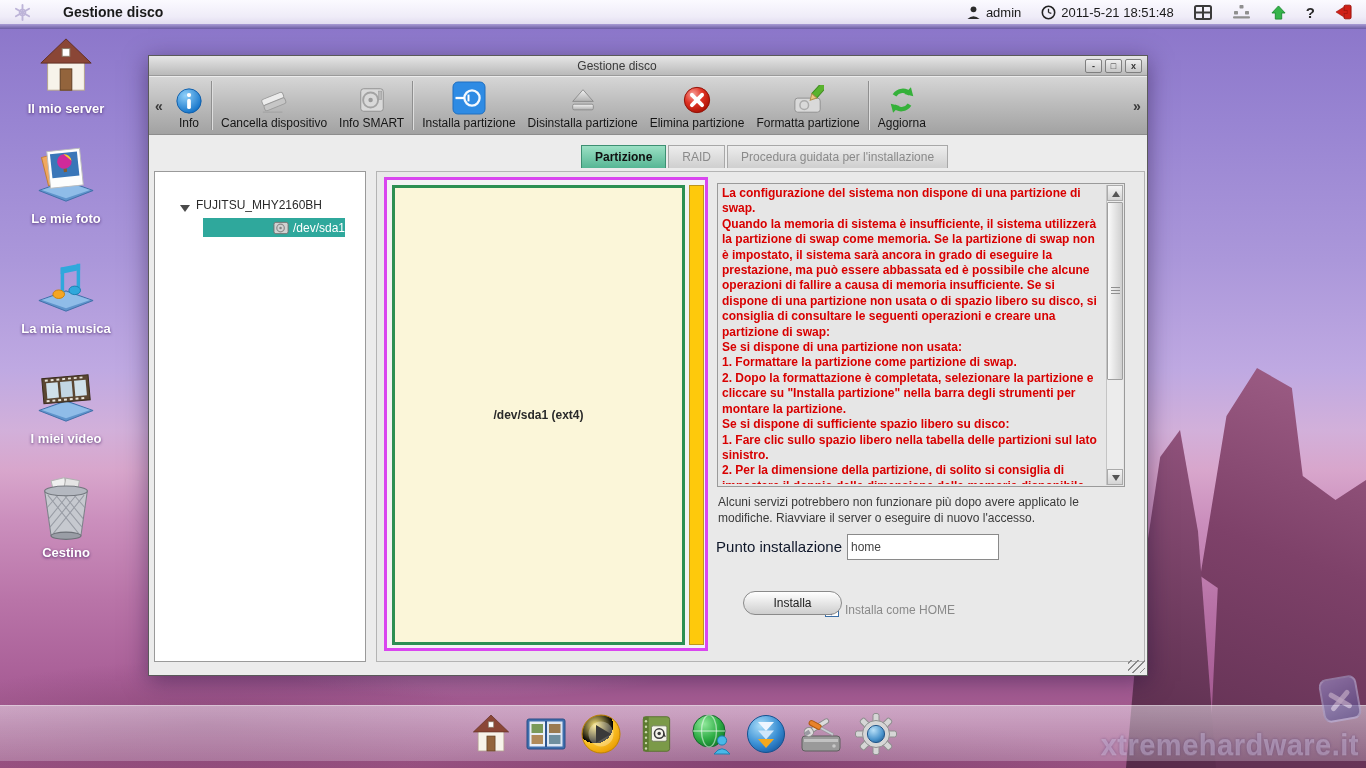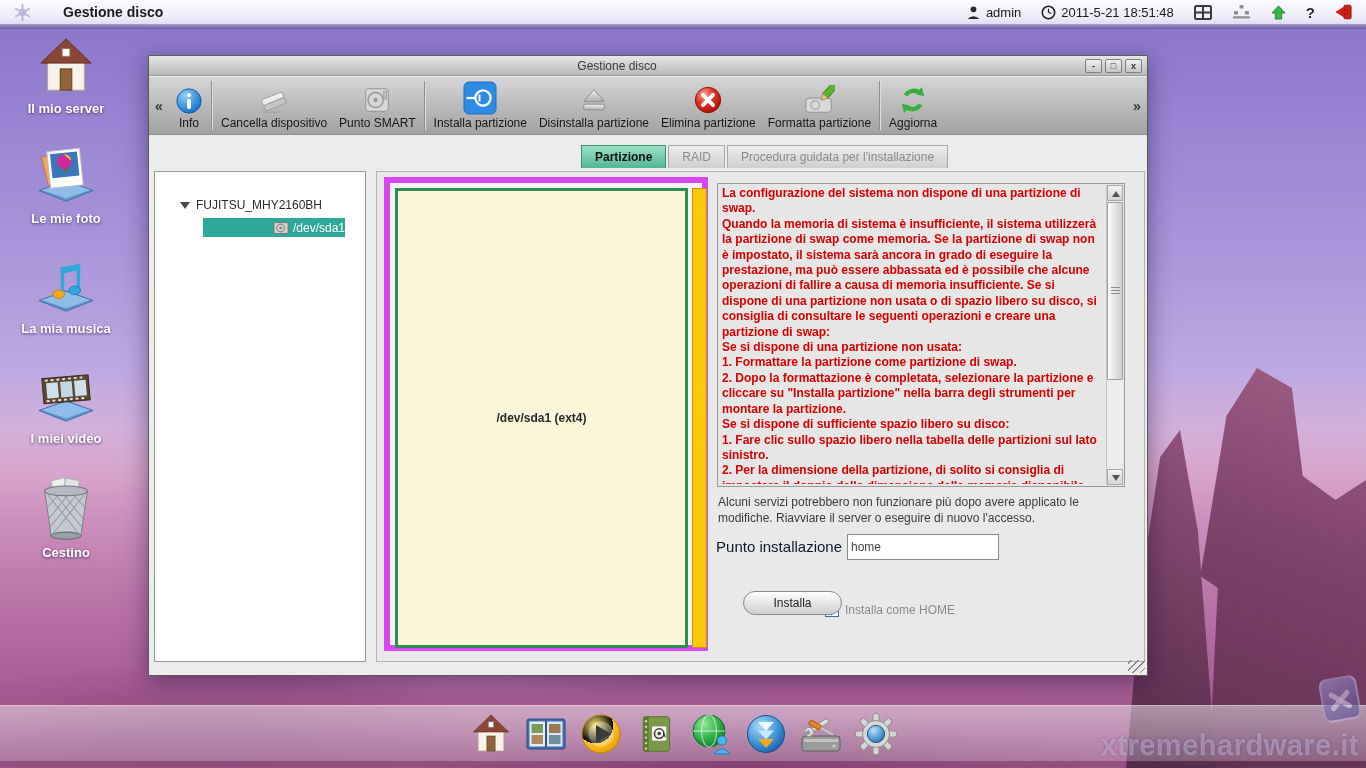--- a/index.html
+++ b/index.html
@@ -72,30 +72,30 @@
   #tabs-row { left:432px; top:89px; height:24px; display:flex; }
   .tab { height:23px; padding:0 13px; display:flex; align-items:center;
     border:1px solid #a8a8a8; border-bottom:none; font-size:12px; color:#8a8a8a;
     background:linear-gradient(180deg,#ededed,#cfcfcf); margin-right:2px; }
   .tab.active { background:linear-gradient(180deg,#9be0c4 0%,#56b694 100%);
     border-color:#3d8f72; color:#111; font-weight:bold; }
 
   
   #tree-panel { left:5px; top:115px; width:212px; height:491px;
     background:#fff; border:1px solid #9a9a9a; font-size:12px; color:#2a2a2a; }
-  #tree-device { position:absolute; left:25px; top:26px; display:flex; align-items:center; gap:6px; }
+  #tree-device { position:absolute; left:25px; top:26px; display:flex; align-items:flex-end; gap:6px; }
   .tri-down { width:0; height:0; border-left:5px solid transparent; border-right:5px solid transparent;
     border-top:7px solid #4a4a4a; }
   #tree-part { position:absolute; left:48px; top:46px; width:142px; height:19px;
     background:#2fa89c; color:#fff; display:flex; align-items:center; gap:3px; padding-left:2px;justify-content:flex-end; }
 
   #right-panel { left:227px; top:115px; width:769px; height:491px;
     background:#e9e9e9; border:1px solid #b4b4b4; }
   #part-panel { left:7px; top:5px; width:324px; height:474px;
-    background:#f3f3f3; border:6px solid #d946ef; }
+    background:#f3f3f3; border:3px solid #d946ef; }
   #part-green { left:5px; top:5px; width:293px; height:460px;
     background:#fbf6d9; border:3px solid #2d8f52;
     display:flex; align-items:center; justify-content:center; }
   #part-green span { font-size:12px; font-weight:bold; color:#2a2a2a; }
   #part-free { left:302px; top:5px; width:15px; height:460px;
     background:#fec90c; border:1px solid #bd951d; }
 
   #help-box { left:340px; top:11px; width:408px; height:304px;
     background:#e6e6e6; border:1px solid #9a9a9a; }
   #help-text { position:absolute; left:4px; top:2px; width:382px; height:298px;
@@ -355,21 +355,21 @@
       </span>
       <span class="tool-btn">
         <span class="tool-ico">
           <svg width="30" height="30" viewBox="0 0 32 32">
               <rect x="4" y="4" width="24" height="24" rx="3" fill="#d9d9d9" stroke="#8f8f8f"></rect>
               <circle cx="14.5" cy="16" r="8" fill="none" stroke="#a3a3a3" stroke-width="2"></circle>
               <circle cx="14.5" cy="16" r="2.4" fill="#9a9a9a"></circle>
               <rect x="23" y="6.5" width="3.4" height="9" fill="#b8b8b8" stroke="#9a9a9a" stroke-width=".6"></rect>
             </svg>
         </span>
-        <span class="tool-label">Punto SMART</span>
+        <span class="tool-label">Info SMART</span>
       </span>
       <span class="tb-sep"></span>
       <span class="tool-btn">
         <span class="tool-ico">
           <svg width="34" height="34" viewBox="0 0 34 34">
               <rect x="1" y="1" width="32" height="32" rx="5" fill="#2e8be4" stroke="#1f6fc0"></rect>
               <circle cx="20" cy="17" r="7.6" fill="none" stroke="#fff" stroke-width="2.3" opacity=".95"></circle>
               <line x1="3.5" y1="17" x2="12.4" y2="17" stroke="#fff" stroke-width="2.3"></line>
               <line x1="16.5" y1="13.6" x2="16.5" y2="20.4" stroke="#fff" stroke-width="2"></line>
             </svg>

